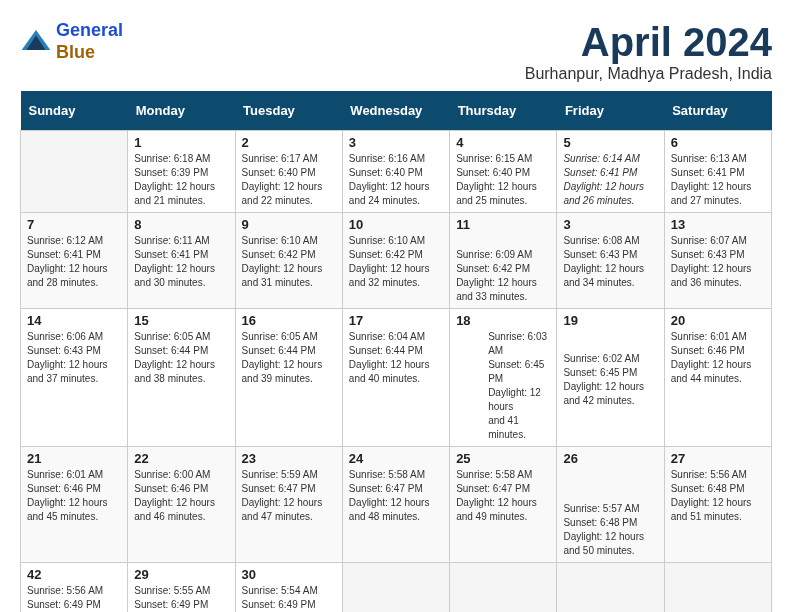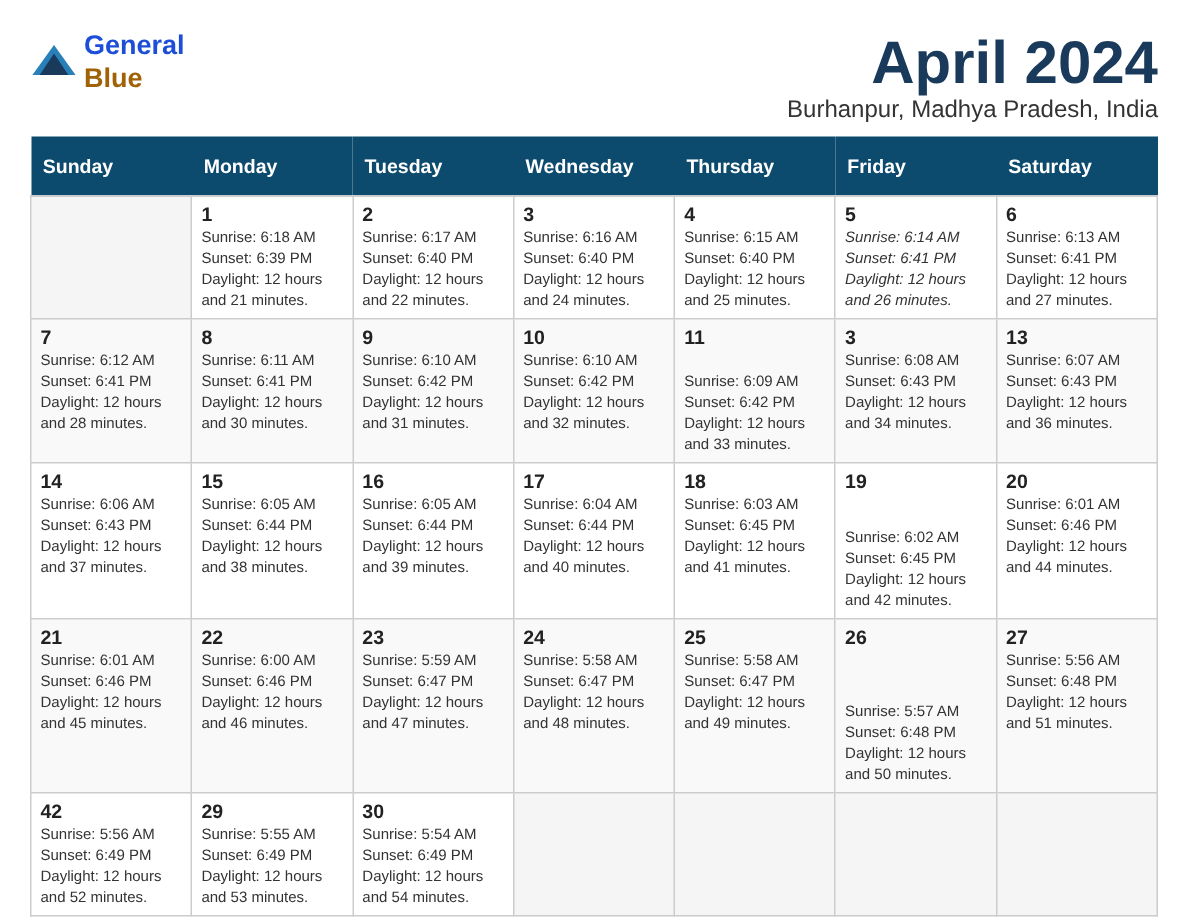--- a/index.html
+++ b/index.html
@@ -240,21 +240,21 @@
         </td>
         <td>
           <span class="day-num">17</span>
           <div class="day-info" style="white-space: pre-line;">Sunrise: 6:04 AM
 Sunset: 6:44 PM
 Daylight: 12 hours
 and 40 minutes.</div>
         </td>
         <td>
           <span class="day-num">18</span>
-          <div class="day-info" style="white-space: pre-line;">Sunrise: 6:03 AM
+          <div class="day-info" style="white-space: pre-line; margin-left: 32px;">Sunrise: 6:03 AM
 Sunset: 6:45 PM
 Daylight: 12 hours
 and 41 minutes.</div>
         </td>
         <td>
           <span class="day-num">19</span>
           <div class="day-info" style="white-space: pre-line; margin-top: 24px;">Sunrise: 6:02 AM
 Sunset: 6:45 PM
 Daylight: 12 hours
 and 42 minutes.</div>

